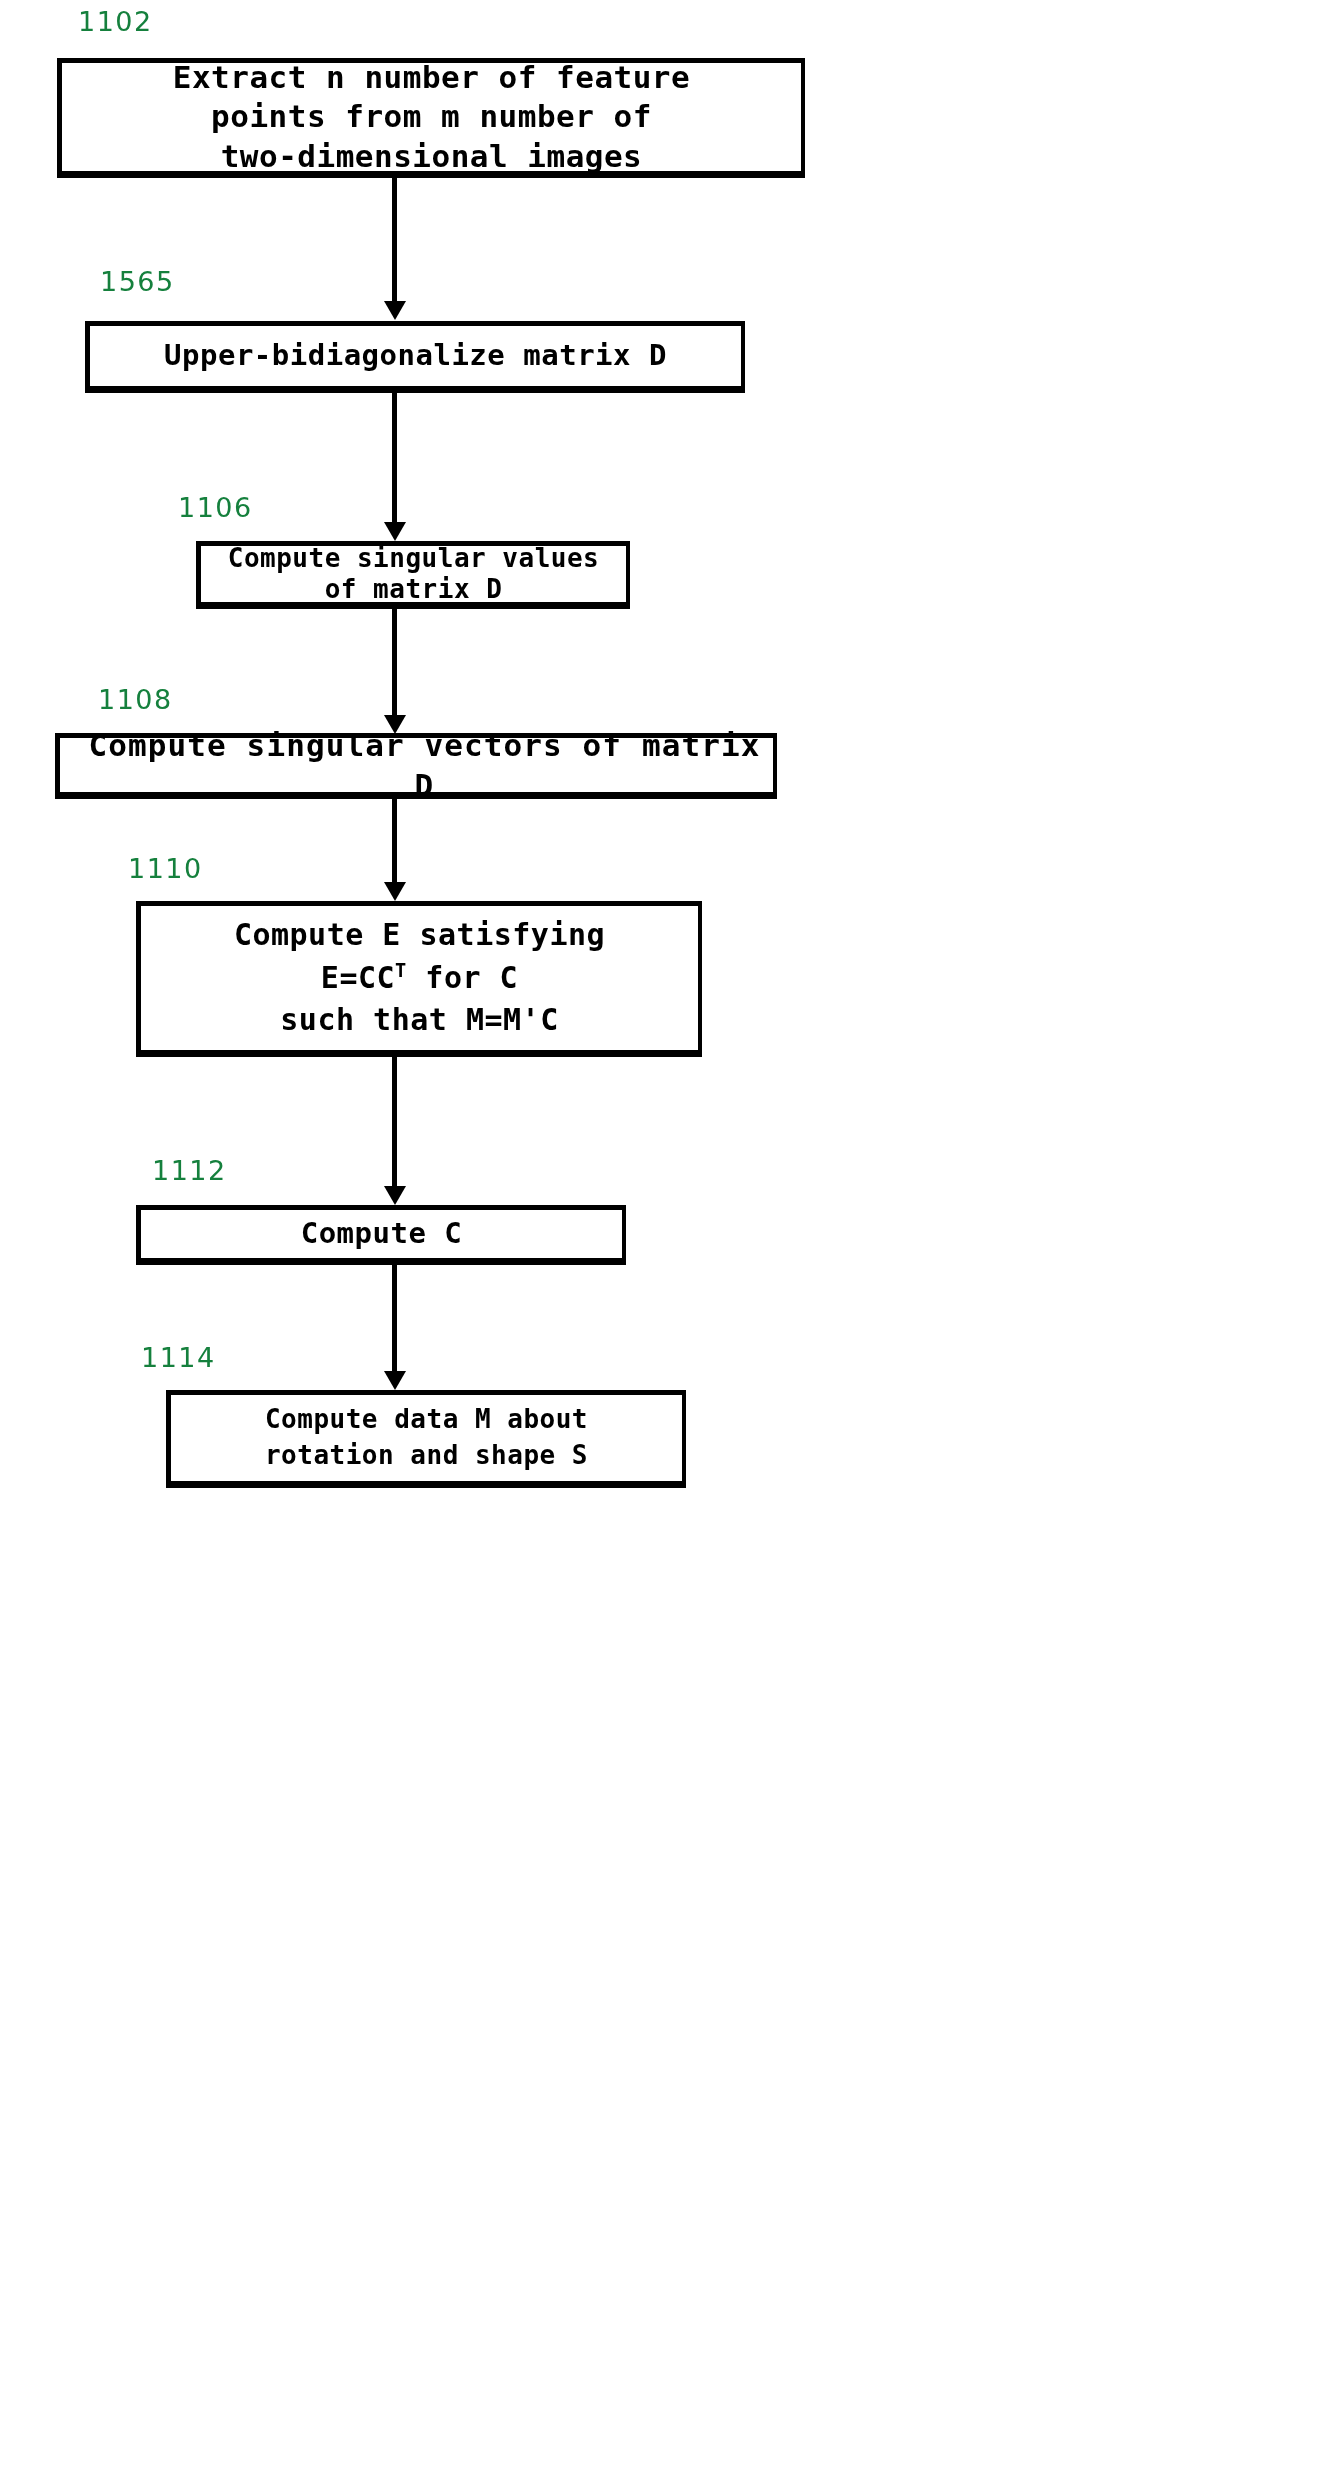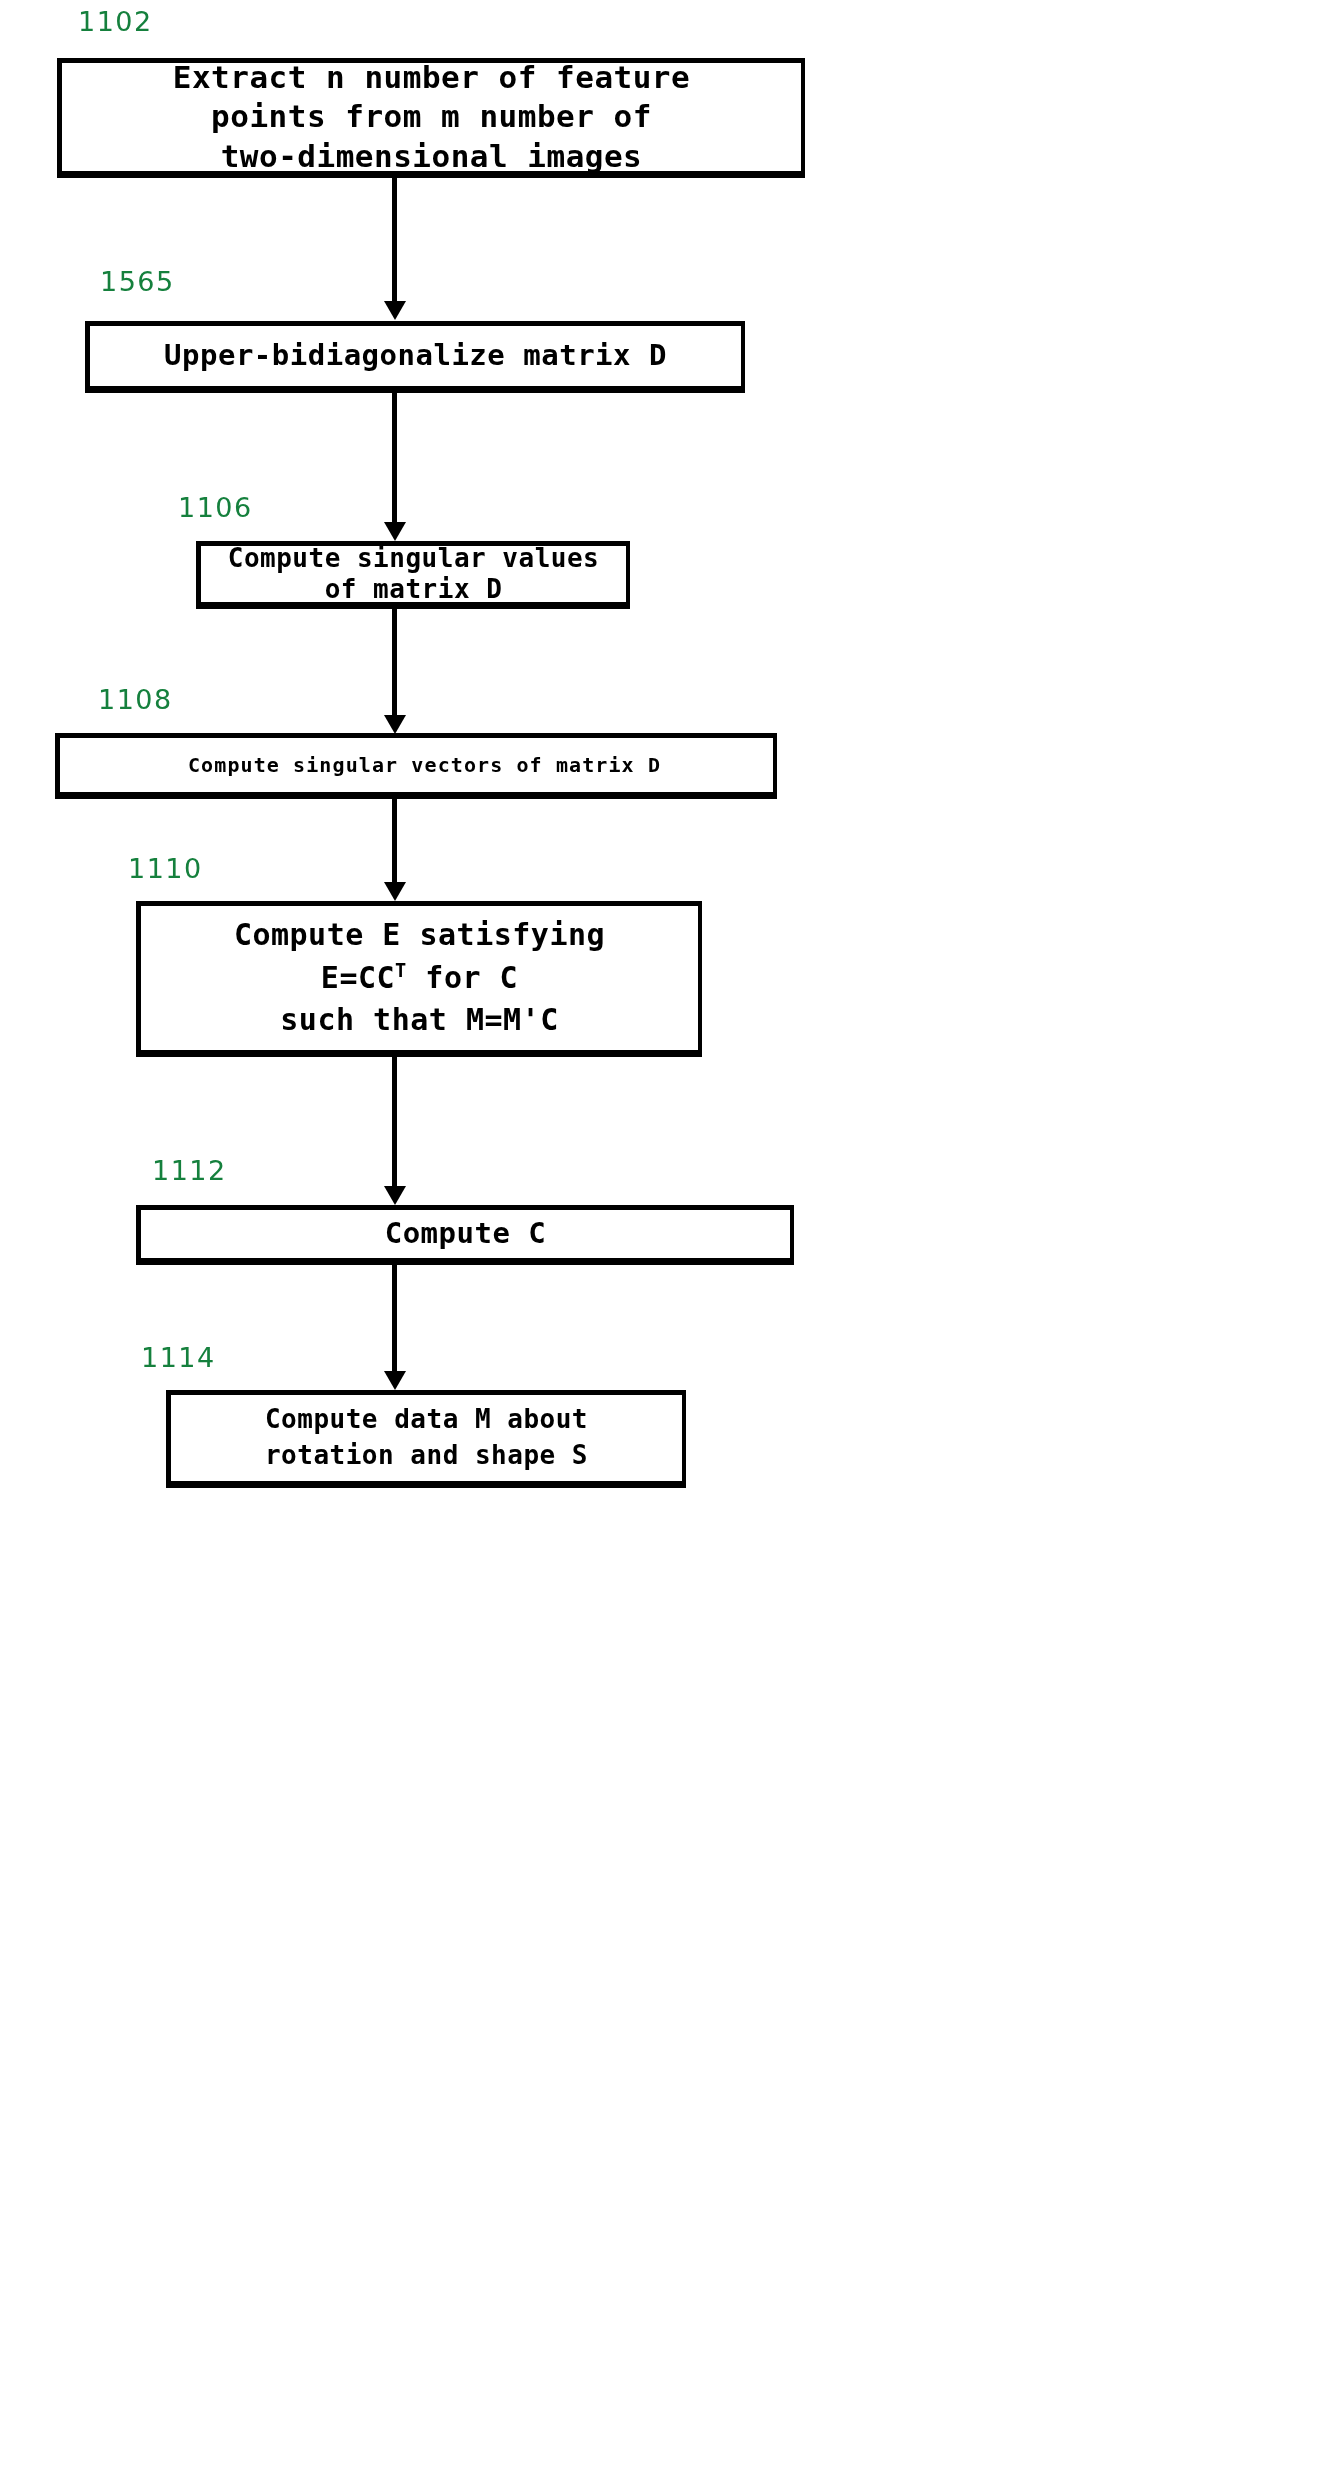--- a/index.html
+++ b/index.html
@@ -48,26 +48,26 @@
   #node-1102 { left: 57px;  top: 58px;   width: 748px; height: 120px; }
   #node-1102 .node-text { font-size: 31px; line-height: 1.28; }
 
   #node-1104 { left: 85px;  top: 321px;  width: 660px; height: 72px; }
   #node-1104 .node-text { font-size: 29px; }
 
   #node-1106 { left: 196px; top: 541px;  width: 434px; height: 68px; }
   #node-1106 .node-text { font-size: 26px; line-height: 1.18; }
 
   #node-1108 { left: 55px;  top: 733px;  width: 722px; height: 66px; }
-  #node-1108 .node-text { font-size: 20px; letter-spacing: 1.1px; margin-left: 16px; }
+  #node-1108 .node-text { font-size: 31px; letter-spacing: 1.1px; margin-left: 16px; }
 
   #node-1110 { left: 136px; top: 901px;  width: 566px; height: 156px; }
   #node-1110 .node-text { font-size: 30px; line-height: 1.42; }
 
-  #node-1112 { left: 136px; top: 1205px; width: 658px; height: 60px; }
+  #node-1112 { left: 136px; top: 1205px; width: 490px; height: 60px; }
   #node-1112 .node-text { font-size: 29px; }
 
   #node-1114 { left: 166px; top: 1390px; width: 520px; height: 98px; }
   #node-1114 .node-text { font-size: 26px; line-height: 1.38; }
 
   
   .ref {
     position: absolute;
     font-family: "DejaVu Sans", "Liberation Sans", sans-serif;
     font-size: 27px;

